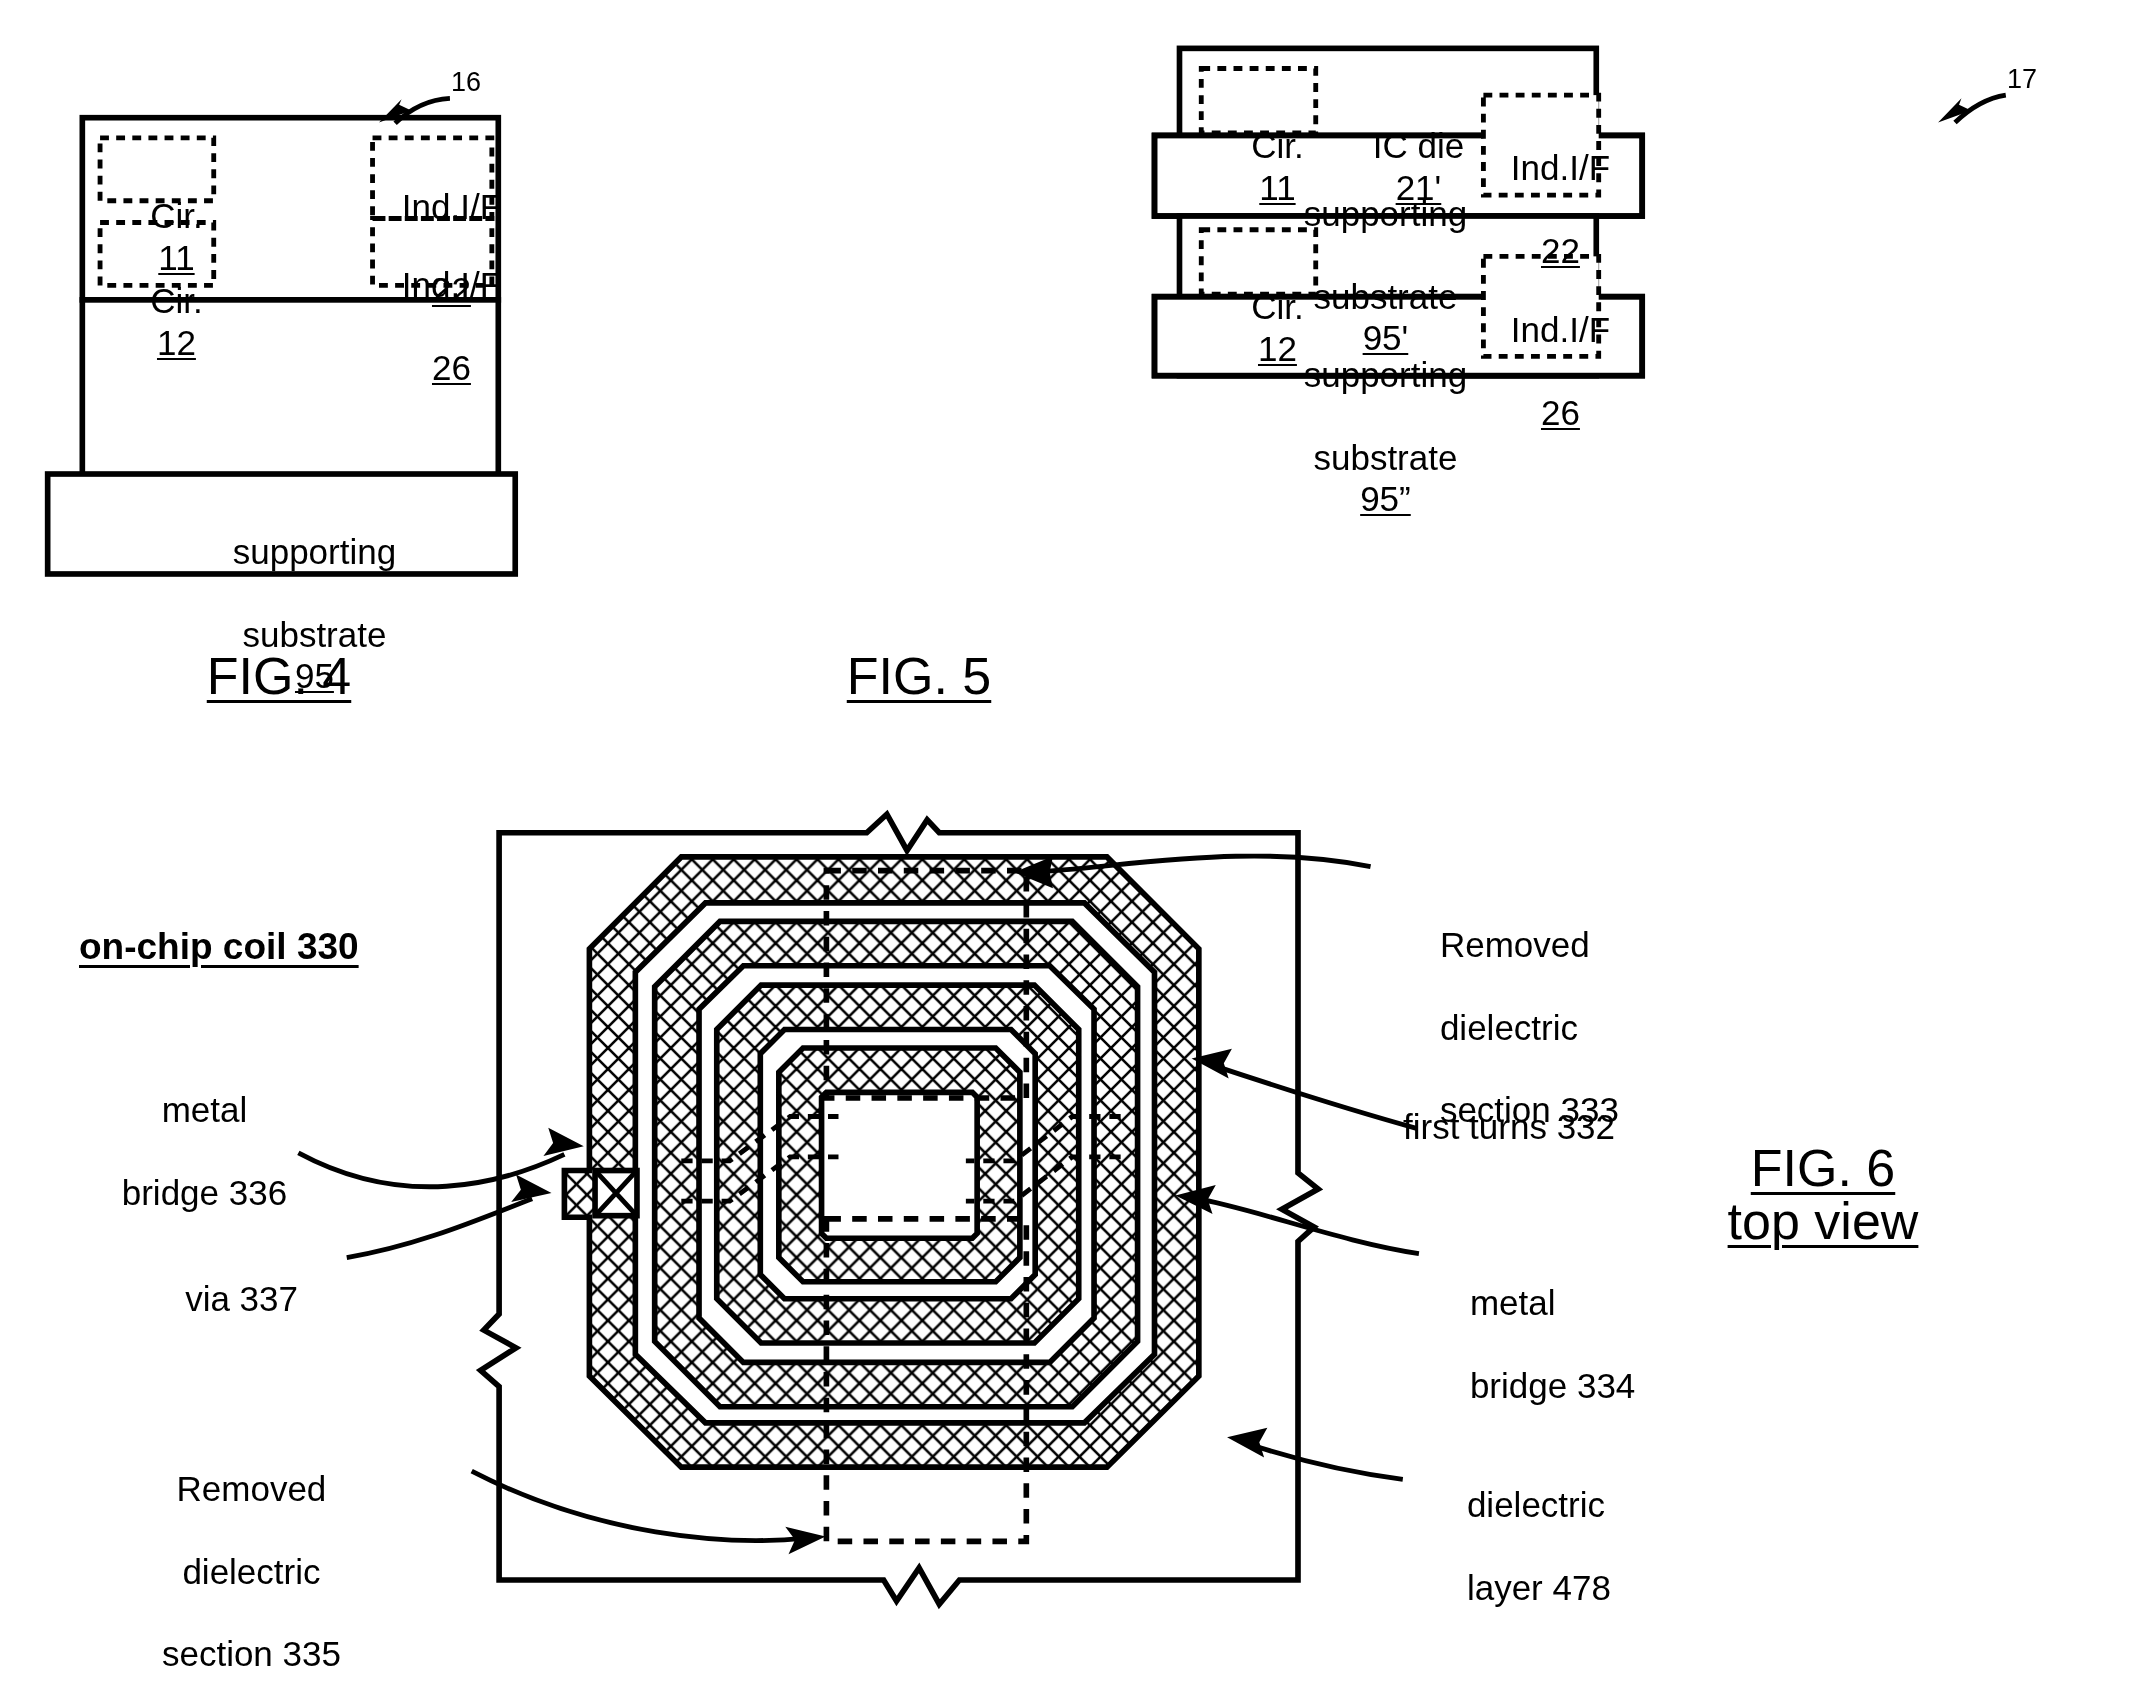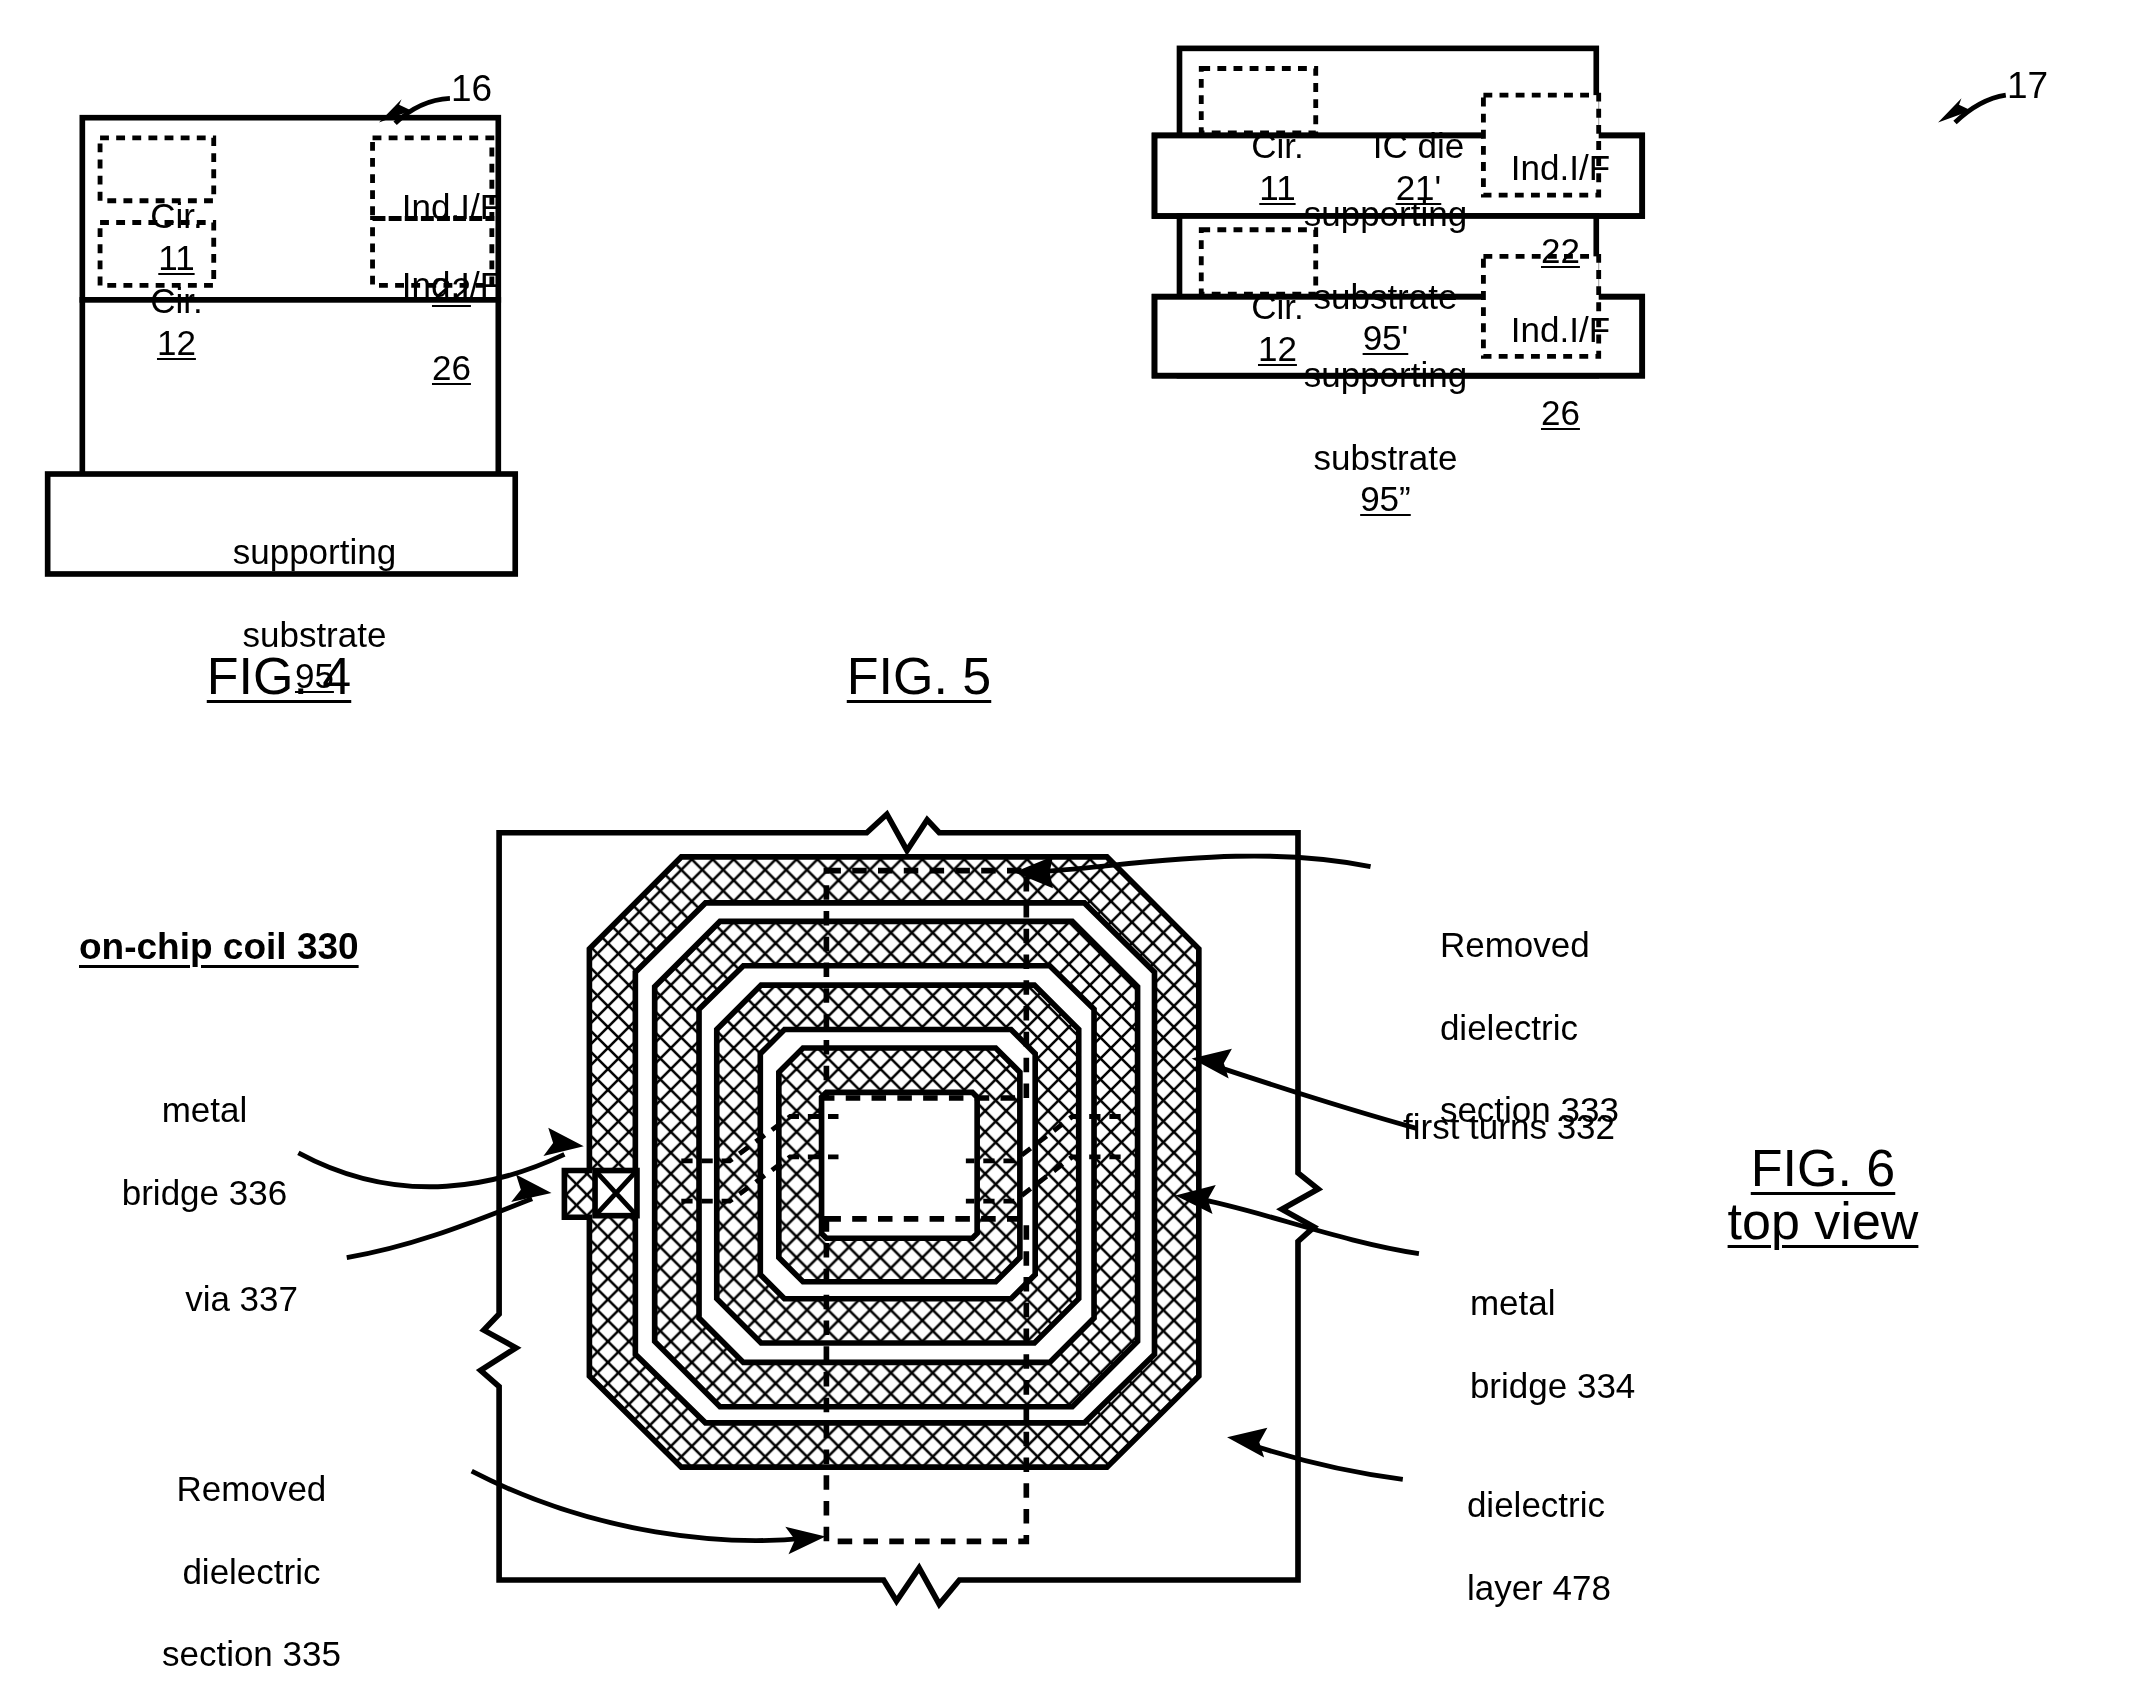--- a/index.html
+++ b/index.html
@@ -33,21 +33,21 @@
     font-family: "Liberation Sans", sans-serif;
     color: #000;
     white-space: pre;
     line-height: 1.18;
   }
   .ctr { text-align: center; transform: translateX(-50%); }
   .lft { text-align: left; }
   .rgt { text-align: right; transform: translateX(-100%); }
   .s44 { font-size: 35px; }
   .s46 { font-size: 37px; }
-  .s48 { font-size: 37px; text-align: right; }
+  .s48 { font-size: 27px; text-align: right; }
   .cap {
     font-size: 52px;
     font-weight: normal;
     text-decoration: underline;
     text-underline-offset: 5.6px;
     text-decoration-thickness: 3.2px;
   }
   .ul { text-decoration: underline; text-underline-offset: 3.2px; text-decoration-thickness: 2.4px; }
   .bold { font-weight: bold; margin-top: 46px; }
 </style>

